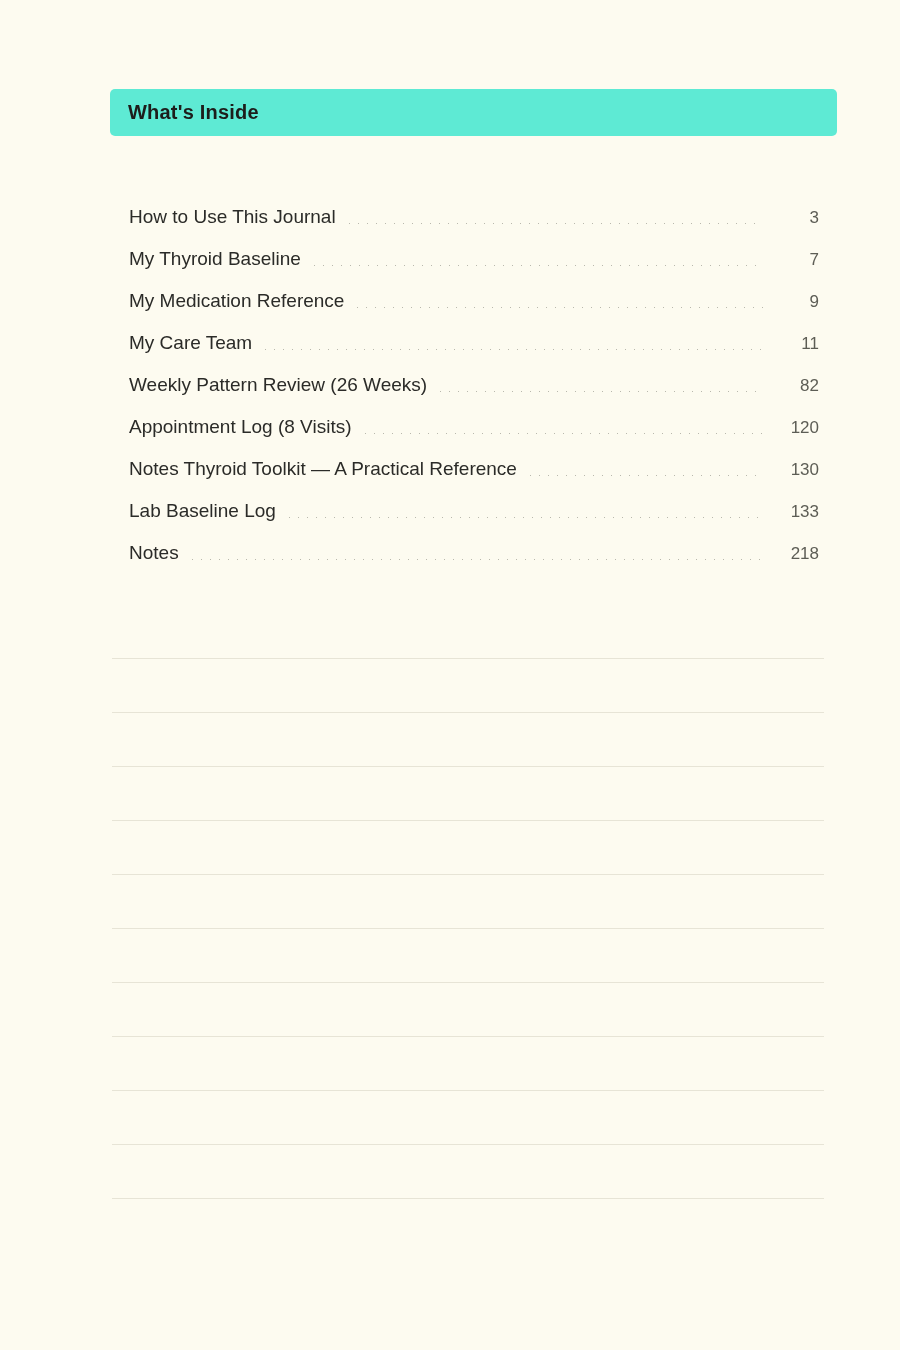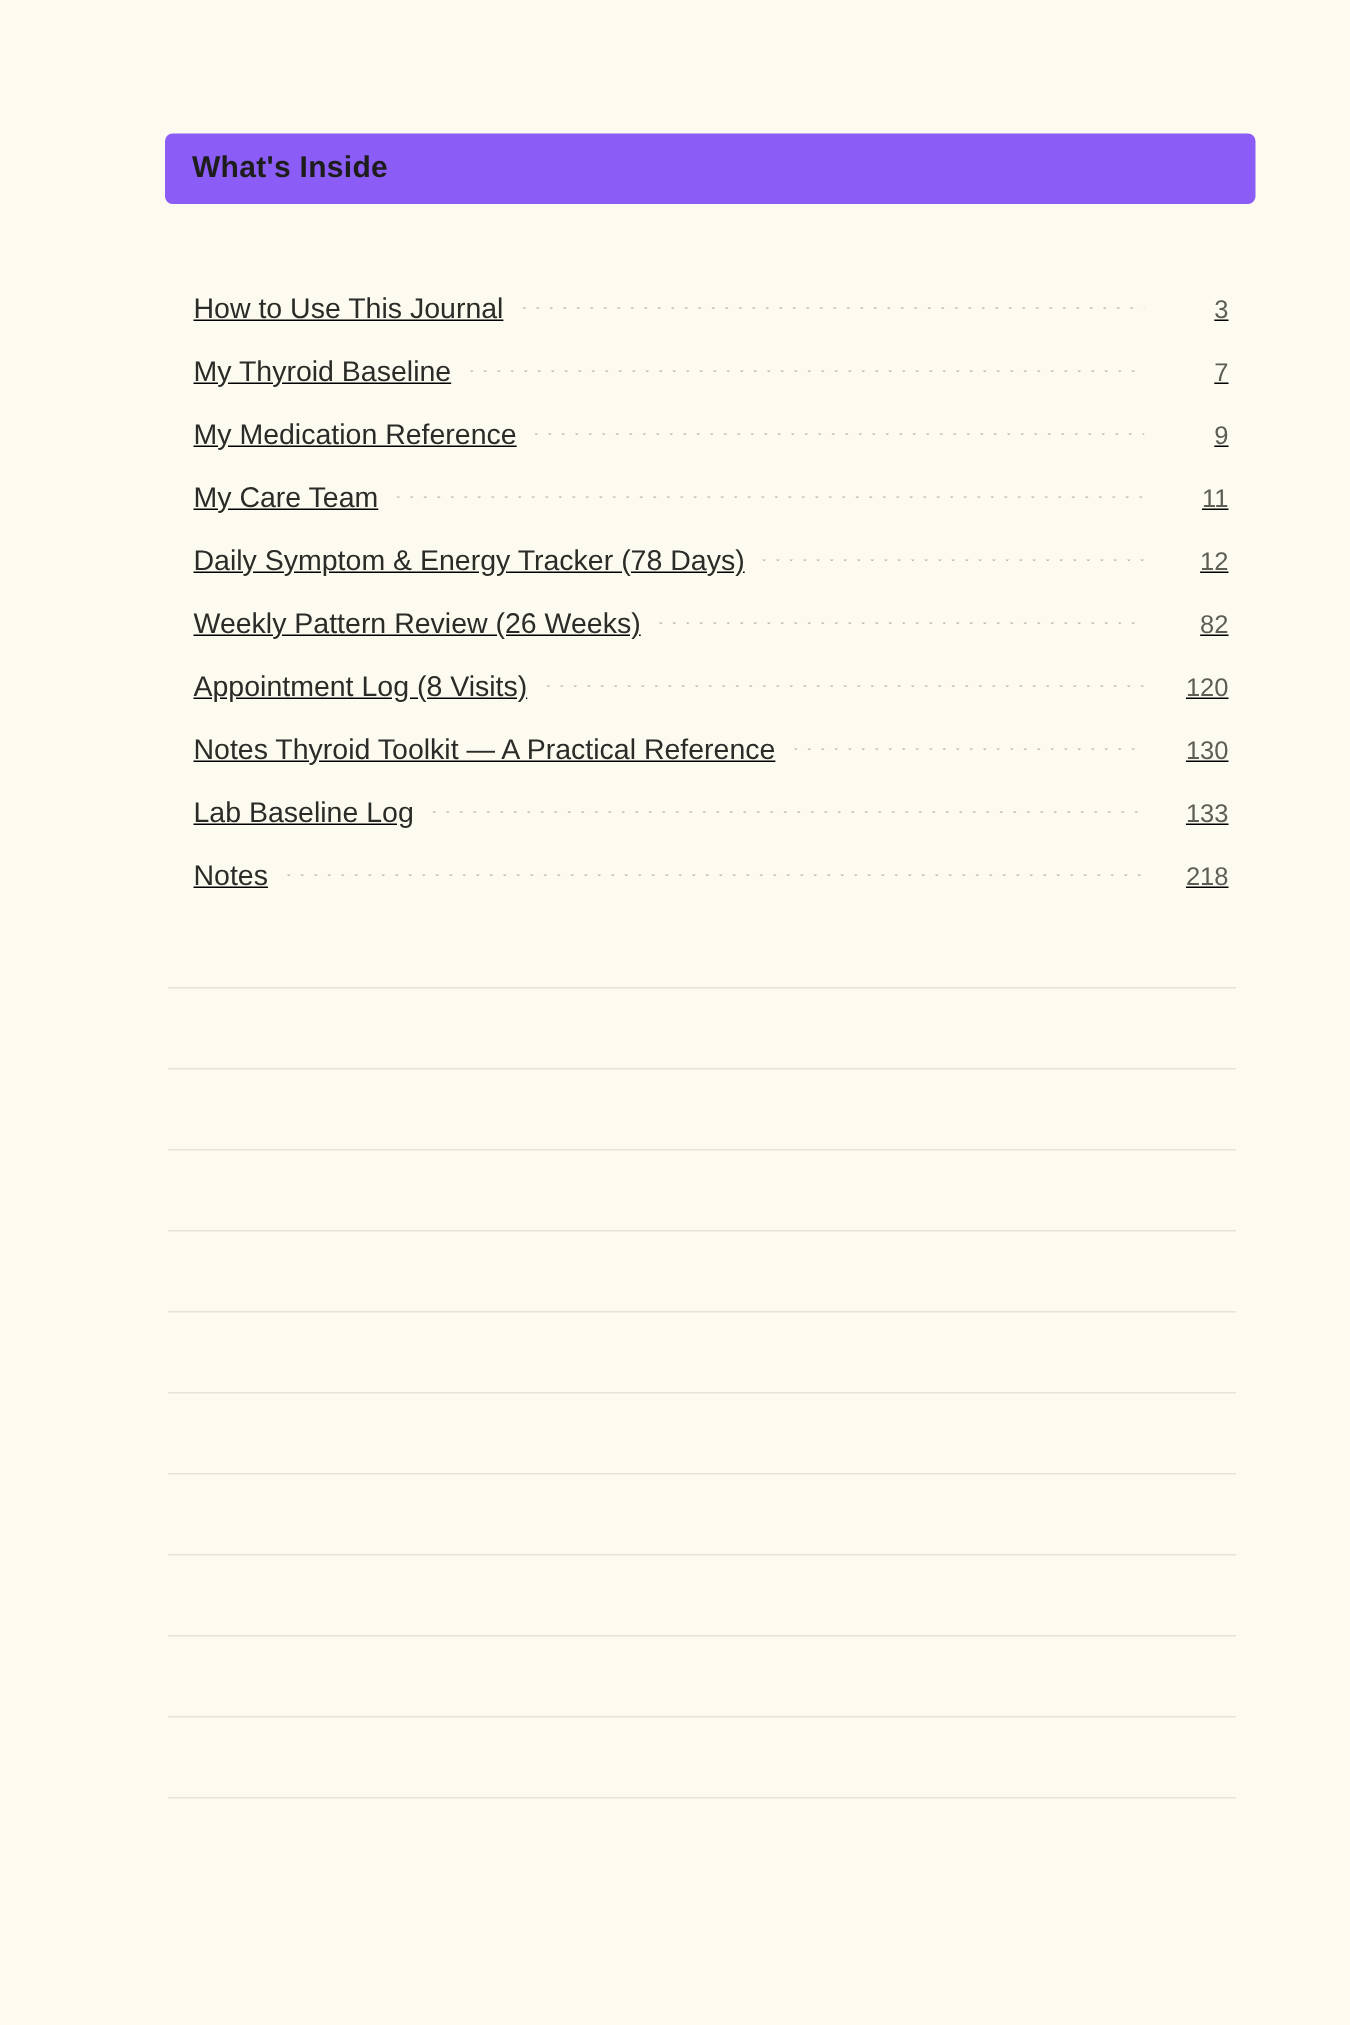--- a/index.html
+++ b/index.html
@@ -19,43 +19,42 @@
     width: 900px;
     height: 1350px;
     box-sizing: border-box;
   }
   .header-band {
     position: absolute;
     left: 110px;
     top: 89px;
     width: 727px;
     height: 47px;
-    background: #8b5cf6;
+    background: #5eead4;
     border-radius: 5px;
     display: flex;
     align-items: center;
   }
   .header-title {
     font-size: 20px;
     font-weight: bold;
     color: #1d1d1b;
     letter-spacing: 0.2px;
     margin-left: 18px;
   }
   .toc {
     position: absolute;
     left: 129px;
     top: 186px;
     width: 690px;
   }
   .toc-row {
     display: flex;
-    align-items: center;
+    align-items: flex-end;
     height: 42px;
-    text-decoration: underline;
   }
   .toc-label {
     font-size: 19px;
     color: #2b2b28;
     white-space: nowrap;
     padding-right: 9px;
   }
   .toc-dots {
     flex: 1 1 auto;
     position: relative;
@@ -126,25 +125,20 @@
       <span class="toc-dots"></span>
       <span class="toc-page">9</span>
     </div>
 
     <div class="toc-row">
       <span class="toc-label">My Care Team</span>
       <span class="toc-dots"></span>
       <span class="toc-page">11</span>
     </div>
 
-    <div class="toc-row">
-      <span class="toc-label">Daily Symptom &amp; Energy Tracker (78 Days)</span>
-      <span class="toc-dots"></span>
-      <span class="toc-page">12</span>
-    </div>
 
     <div class="toc-row">
       <span class="toc-label">Weekly Pattern Review (26 Weeks)</span>
       <span class="toc-dots"></span>
       <span class="toc-page">82</span>
     </div>
 
     <div class="toc-row">
       <span class="toc-label">Appointment Log (8 Visits)</span>
       <span class="toc-dots"></span>

